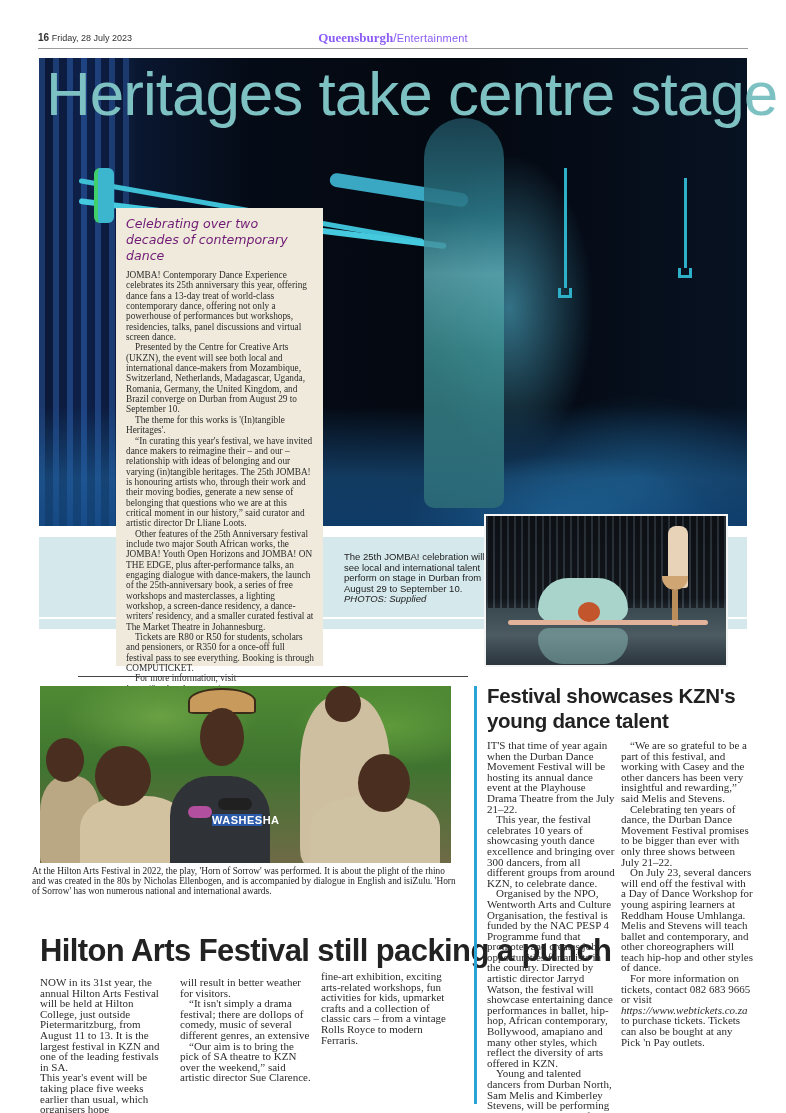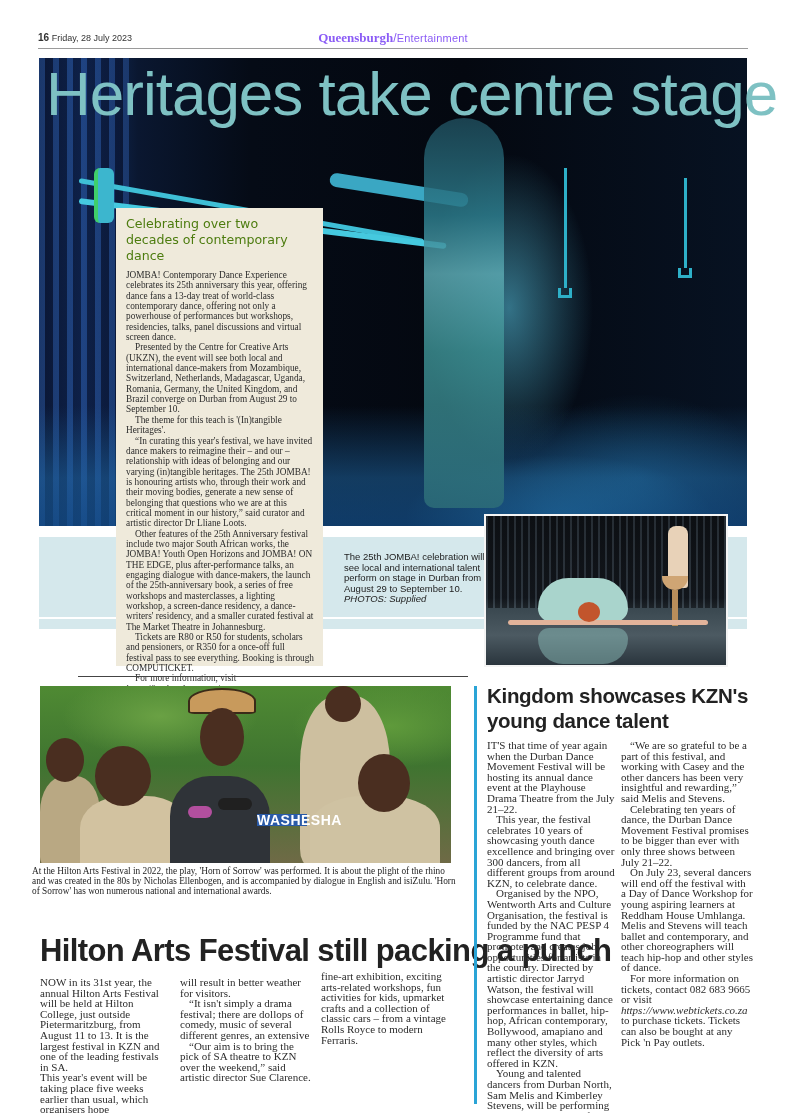--- a/index.html
+++ b/index.html
@@ -42,21 +42,21 @@
     color: #7ec1c3; letter-spacing: -1px; line-height: 72px; white-space: nowrap; }
 
   
   .band { position: absolute; left: 39px; top: 537px; width: 708px; height: 80px; background: #d5e8ec; }
   .band2 { position: absolute; left: 39px; top: 619px; width: 708px; height: 10px; background: #d5e8ec; }
   .caption-jomba { position: absolute; left: 344px; top: 552px; width: 150px; font-family: "Liberation Sans", sans-serif; font-size: 9.5px; line-height: 10.5px; color: #222; }
   .caption-jomba .credit { font-style: italic; display: block; }
 
   
   .sidebar { position: absolute; left: 116px; top: 208px; width: 207px; height: 458px; background: #efeadb; padding: 8px 9px 0 10px; }
-  .sidebar h2 { font-family: "DejaVu Sans", sans-serif; font-weight: normal; color: #4d7c0f; font-size: 12.6px; line-height: 16px; margin-bottom: 6px; }
+  .sidebar h2 { font-family: "DejaVu Sans", sans-serif; font-style: italic; font-weight: normal; color: #701a75; font-size: 12.6px; line-height: 16px; margin-bottom: 6px; }
   .sidebar p { font-size: 9.3px; line-height: 10.35px; color: #2c2c2c; }
   .sidebar p.ind { text-indent: 9px; }
   .sidebar .url { font-style: italic; }
 
   
   .dance-photo { position: absolute; left: 484px; top: 514px; width: 244px; height: 153px; border: 2px solid #f4f4f4; overflow: hidden;
     background: linear-gradient(180deg, #101418 0%, #1c232a 55%, #3a4850 62%, #4c5a62 80%, #2a353d 100%); }
   .dance-photo .curt { position: absolute; left: 0; top: 0; width: 100%; height: 62%;
     background: repeating-linear-gradient(90deg, rgba(60,70,80,0.5) 0 2px, rgba(10,12,16,0.6) 2px 7px); }
   .dance-photo .dancer-tutu { position: absolute; left: 52px; top: 62px; width: 90px; height: 44px; background: #a9d4cc; border-radius: 45px 45px 20px 20px; }
@@ -70,21 +70,21 @@
   .rule-mid { position: absolute; left: 78px; top: 676px; width: 390px; height: 1px; background: #444; }
 
   
   .hilton-photo { position: absolute; left: 40px; top: 686px; width: 411px; height: 177px; overflow: hidden;
     background: radial-gradient(ellipse 140px 60px at 120px 30px, #6aa144, rgba(0,0,0,0) 70%),
                 radial-gradient(ellipse 140px 60px at 350px 40px, #5f9a3b, rgba(0,0,0,0) 70%),
                 linear-gradient(180deg, #4f8a33 0%, #3f7430 45%, #6f6a46 100%); }
   .hilton-photo .p { position: absolute; border-radius: 40% 40% 10% 10%; }
   .hilton-photo .head { position: absolute; border-radius: 50%; background: #4a2e20; }
   .hilton-photo .hat { position: absolute; border-radius: 50% 50% 10% 10%; background: #c89a5c; border: 2px solid #3a2a18; }
-  .hilton-photo .sign { position: absolute; left: 172px; top: 128px; width: 50px; height: 12px; background: #2a5aa8; color: #fff; font-family: "Liberation Sans", sans-serif; font-weight: bold; font-size: 14px; line-height: 12px; text-align: center; letter-spacing: 0.5px; margin-left: 45px; }
+  .hilton-photo .sign { position: absolute; left: 172px; top: 128px; width: 50px; height: 12px; background: #2a5aa8; color: #fff; font-family: "Liberation Sans", sans-serif; font-weight: bold; font-size: 11px; line-height: 12px; text-align: center; letter-spacing: 0.5px; }
   .hilton-photo .glasses { position: absolute; left: 178px; top: 112px; width: 34px; height: 12px; border-radius: 6px; background: #202020; }
   .hilton-photo .glove { position: absolute; left: 148px; top: 120px; width: 24px; height: 12px; border-radius: 6px; background: #b24f9e; }
 
   .caption-hilton { position: absolute; left: 32px; top: 866px; width: 425px; font-family: Liberation Serif, serif; font-size: 9.3px; line-height: 10.2px; color: #222; }
 
   .headline2 { position: absolute; left: 40px; top: 935px; font-family: Liberation Sans, sans-serif; font-size: 31px; color: #222; letter-spacing: -0.6px; white-space: nowrap; line-height: 32px; }
 
   .col { position: absolute; font-size: 11px; line-height: 10.6px; color: #2c2c2c; }
   .col p.ind { text-indent: 9px; }
   .col .url { font-style: italic; }
@@ -131,21 +131,21 @@
 <div class="band2"></div>
 <div class="caption-jomba">
   <span>The 25th JOMBA! celebration will see local and international talent perform on stage in Durban from August 29 to September 10.</span>
   <span class="credit">PHOTOS: Supplied</span>
 </div>
 
 <div class="sidebar">
   <h2>Celebrating over two decades of contemporary dance</h2>
   <p>JOMBA! Contemporary Dance Experience celebrates its 25th anniversary this year, offering dance fans a 13-day treat of world-class contemporary dance, offering not only a powerhouse of performances but workshops, residencies, talks, panel discussions and virtual screen dance.</p>
   <p class="ind">Presented by the Centre for Creative Arts (UKZN), the event will see both local and international dance-makers from Mozambique, Switzerland, Netherlands, Madagascar, Uganda, Romania, Germany, the United Kingdom, and Brazil converge on Durban from August 29 to September 10.</p>
-  <p class="ind">The theme for this teach is '(In)tangible Heritages'.</p>
+  <p class="ind">The theme for this works is '(In)tangible Heritages'.</p>
   <p class="ind">“In curating this year's festival, we have invited dance makers to reimagine their – and our – relationship with ideas of belonging and our varying (in)tangible heritages. The 25th JOMBA! is honouring artists who, through their work and their moving bodies, generate a new sense of belonging that questions who we are at this critical moment in our history,” said curator and artistic director Dr Lliane Loots.</p>
   <p class="ind">Other features of the 25th Anniversary festival include two major South African works, the JOMBA! Youth Open Horizons and JOMBA! ON THE EDGE, plus after-performance talks, an engaging dialogue with dance-makers, the launch of the 25th-anniversary book, a series of free workshops and masterclasses, a lighting workshop, a screen-dance residency, a dance-writers' residency, and a smaller curated festival at The Market Theatre in Johannesburg.</p>
   <p class="ind">Tickets are R80 or R50 for students, scholars and pensioners, or R350 for a once-off full festival pass to see everything. Booking is through COMPUTICKET.</p>
   <p class="ind"><span>For more information, visit </span><span class="url">https://jomba.ukzn.ac.za/</span></p>
 </div>
 
 <div class="dance-photo">
   <div class="curt"></div>
   <div class="standing"></div>
   <div class="stool"></div>
@@ -185,21 +185,21 @@
 <div class="col hcol2">
   <p>will result in better weather for visitors.</p>
   <p class="ind">“It isn't simply a drama festival; there are dollops of comedy, music of several different genres, an extensive</p>
   <p class="ind">“Our aim is to bring the pick of SA theatre to KZN over the weekend,” said artistic director Sue Clarence.</p>
 </div>
 <div class="col hcol3">
   <p>fine-art exhibition, exciting arts-related workshops, fun activities for kids, upmarket crafts and a collection of classic cars – from a vintage Rolls Royce to modern Ferraris.</p>
 </div>
 
 <div class="vrule"></div>
-<h2 class="headline3">Kingdom showcases KZN's young dance talent</h2>
+<h2 class="headline3">Festival showcases KZN's young dance talent</h2>
 
 <div class="col kcol1">
   <p>IT'S that time of year again when the Durban Dance Movement Festival will be hosting its annual dance event at the Playhouse Drama Theatre from the July 21–22.</p>
   <p class="ind">This year, the festival celebrates 10 years of showcasing youth dance excellence and bringing over 300 dancers, from all different groups from around KZN, to celebrate dance.</p>
   <p class="ind">Organised by the NPO, Wentworth Arts and Culture Organisation, the festival is funded by the NAC PESP 4 Programme fund that promotes and creates job opportunities for artists in the country. Directed by artistic director Jarryd Watson, the festival will showcase entertaining dance performances in ballet, hip-hop, African contemporary, Bollywood, amapiano and many other styles, which reflect the diversity of arts offered in KZN.</p>
   <p class="ind">Young and talented dancers from Durban North, Sam Melis and Kimberley Stevens, will be performing on the opening night of the festival and in a performance entitled</p>
 </div>
 <div class="col kcol2">
   <p class="ind">“We are so grateful to be a part of this festival, and working with Casey and the other dancers has been very insightful and rewarding,” said Melis and Stevens.</p>
   <p class="ind">Celebrating ten years of dance, the Durban Dance Movement Festival promises to be bigger than ever with only three shows between July 21–22.</p>

